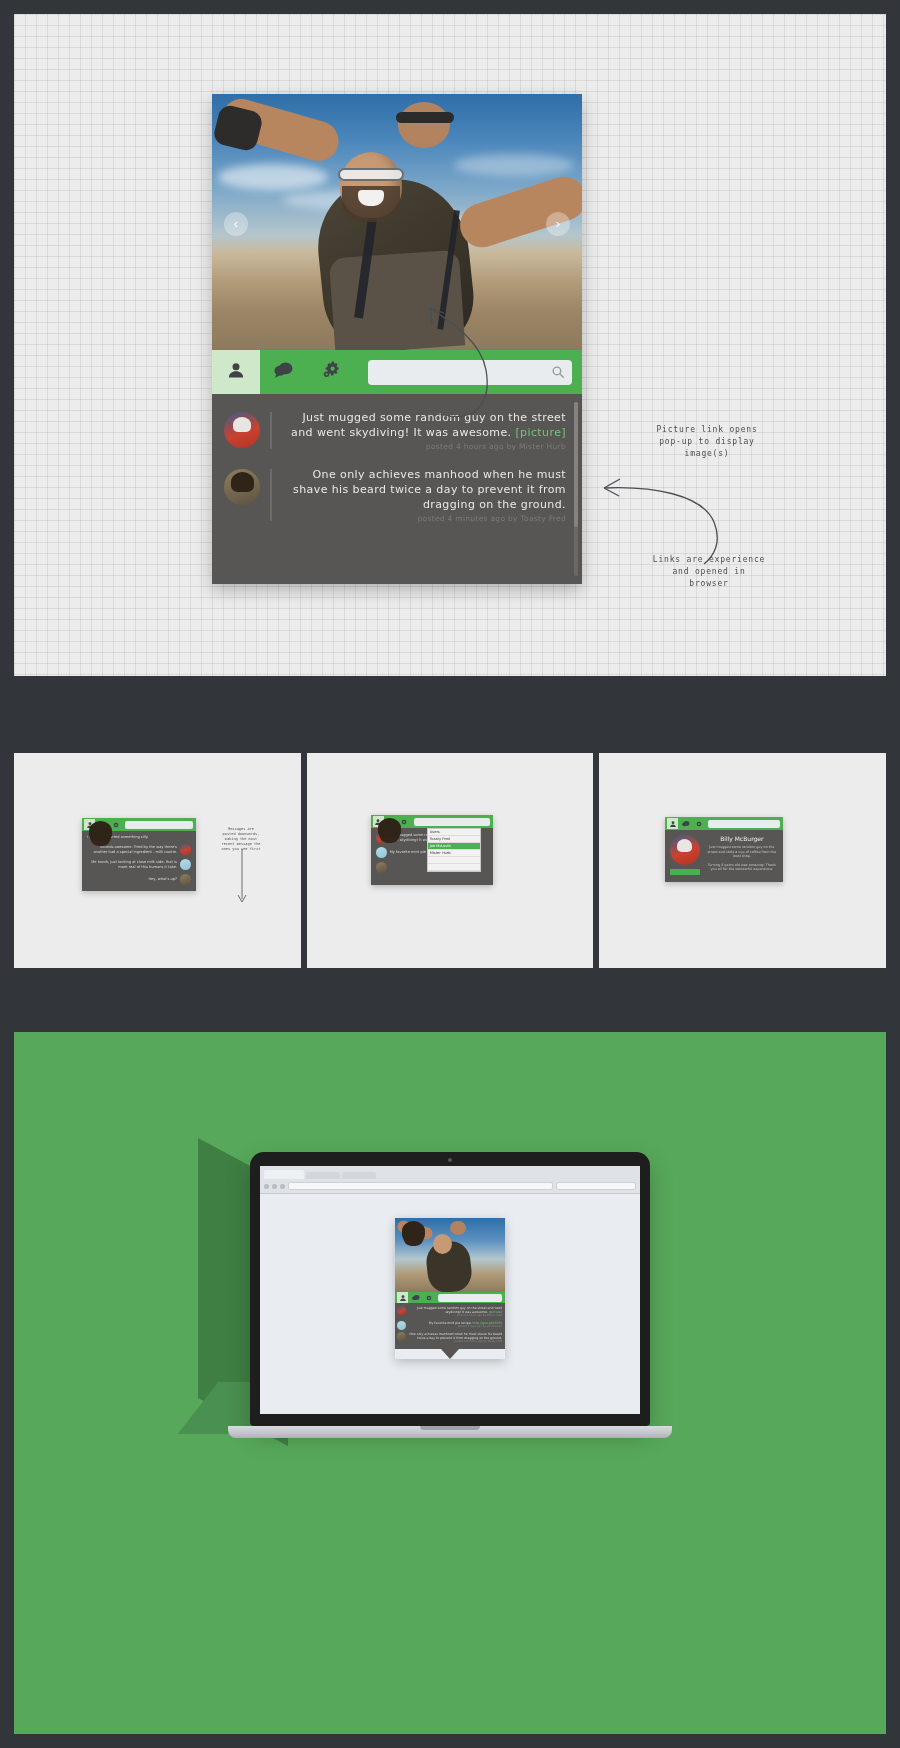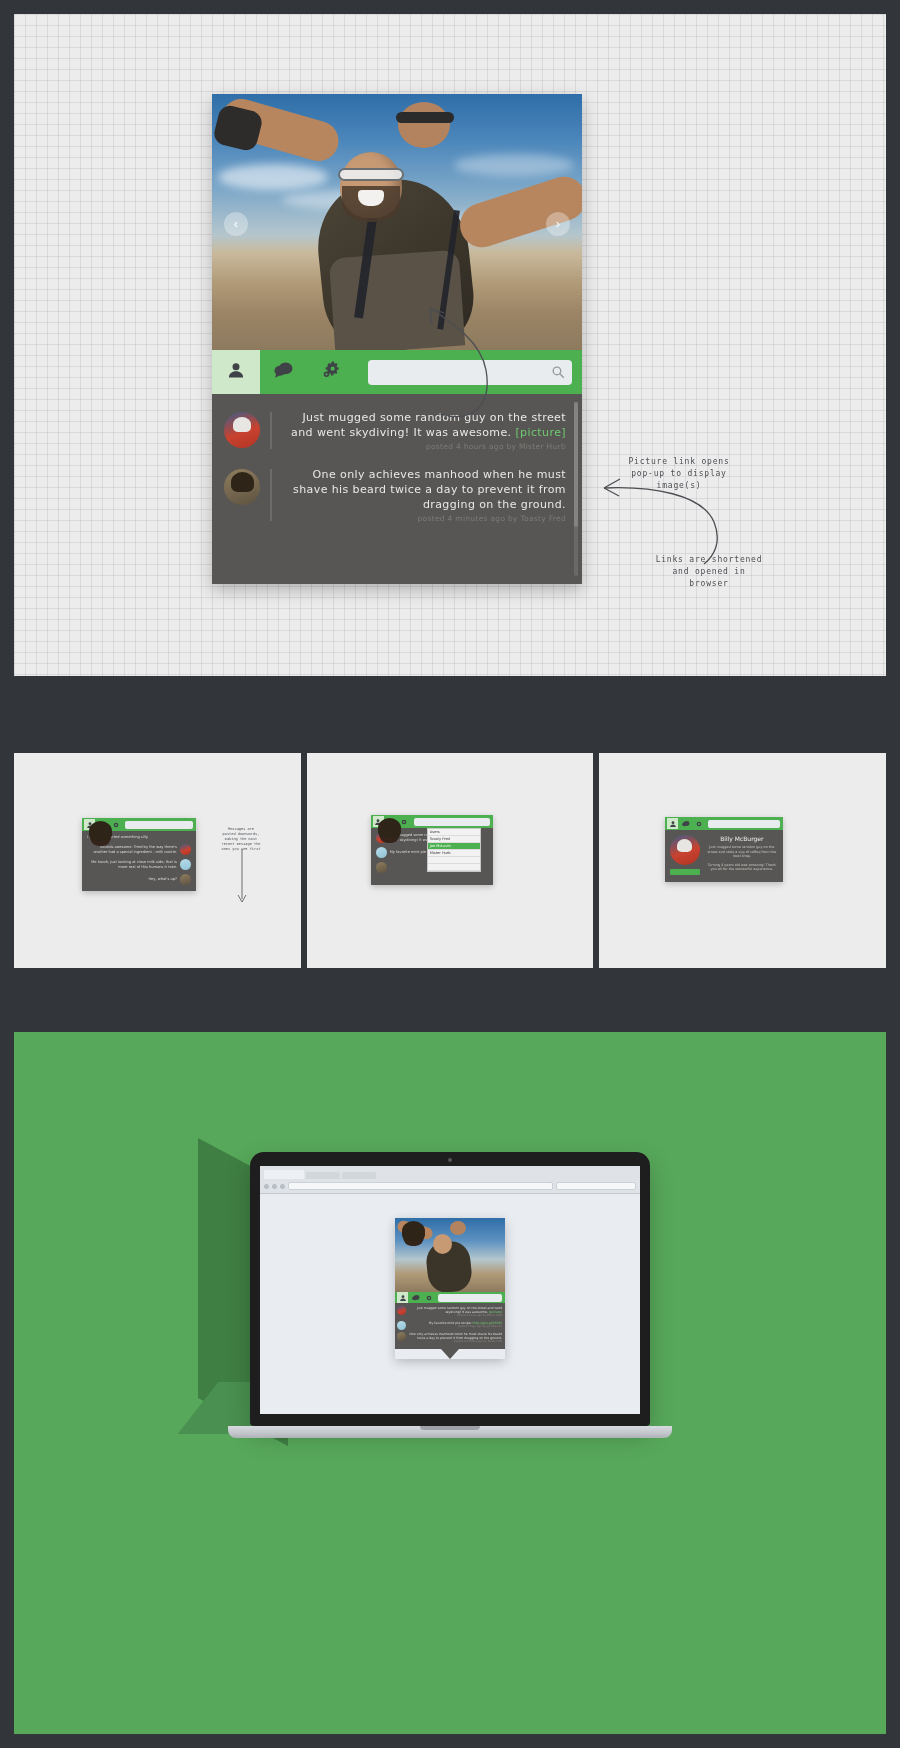--- a/index.html
+++ b/index.html
@@ -280,21 +280,21 @@
   
   .annot {
     position: absolute;
     font-family: "DejaVu Sans Mono", monospace;
     font-size: 8px;
     line-height: 12px;
     color: #4b4e52;
     letter-spacing: .8px;
     text-align: center;
   }
-  .annot-pic { left: 600px; top: 410px; width: 130px; margin-top: 32px; }
+  .annot-pic { left: 628px; top: 410px; width: 130px; }
   .annot-link { left: 620px; top: 540px; width: 150px; }
   .annot-svg { position: absolute; overflow: visible; }
 
   
   .thumbs {
     position: absolute;
     left: 14px; top: 753px;
     width: 872px; height: 215px;
     display: flex;
     gap: 6px;
@@ -616,21 +616,21 @@
       <div style="white-space:pre-line">Picture link opens
 pop-up to display
 image(s)</div>
     </div>
 
     <svg class="annot-svg" style="left:578px; top:450px;" width="190" height="110">
       <path d="M12 24 C 60 22, 110 30, 122 58 C 130 78, 122 92, 112 100" fill="none" stroke="#4b4e52" stroke-width="1.3"></path>
       <path d="M12 24 l 16 -9 M12 24 l 15 8" fill="none" stroke="#4b4e52" stroke-width="1.3"></path>
     </svg>
     <div class="annot annot-link">
-      <div style="white-space:pre-line">Links are shortened
+      <div style="white-space:pre-line">Links are experience
 and opened in
 browser</div>
     </div>
   </div>
 
   <div class="thumbs">
 
     <div class="thumb-card">
       <div class="mini c1-mini">
         <div class="mini-bar">

